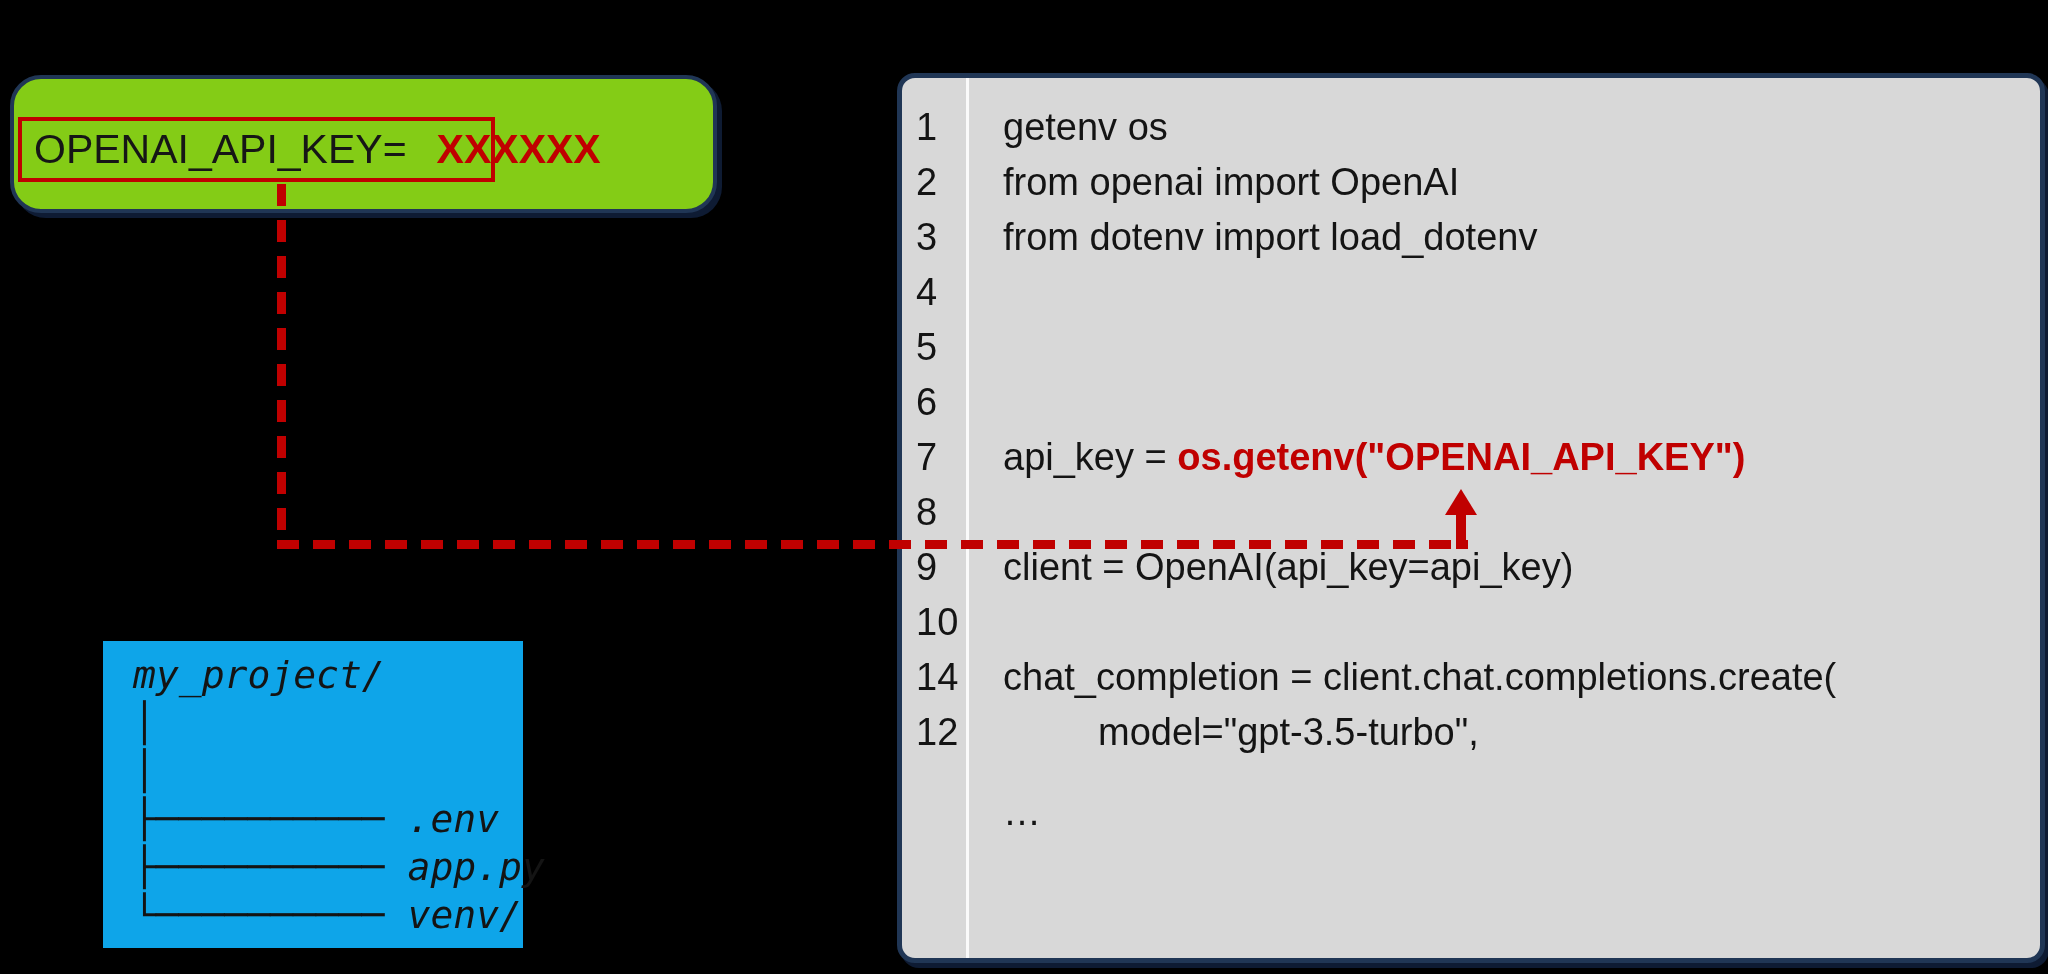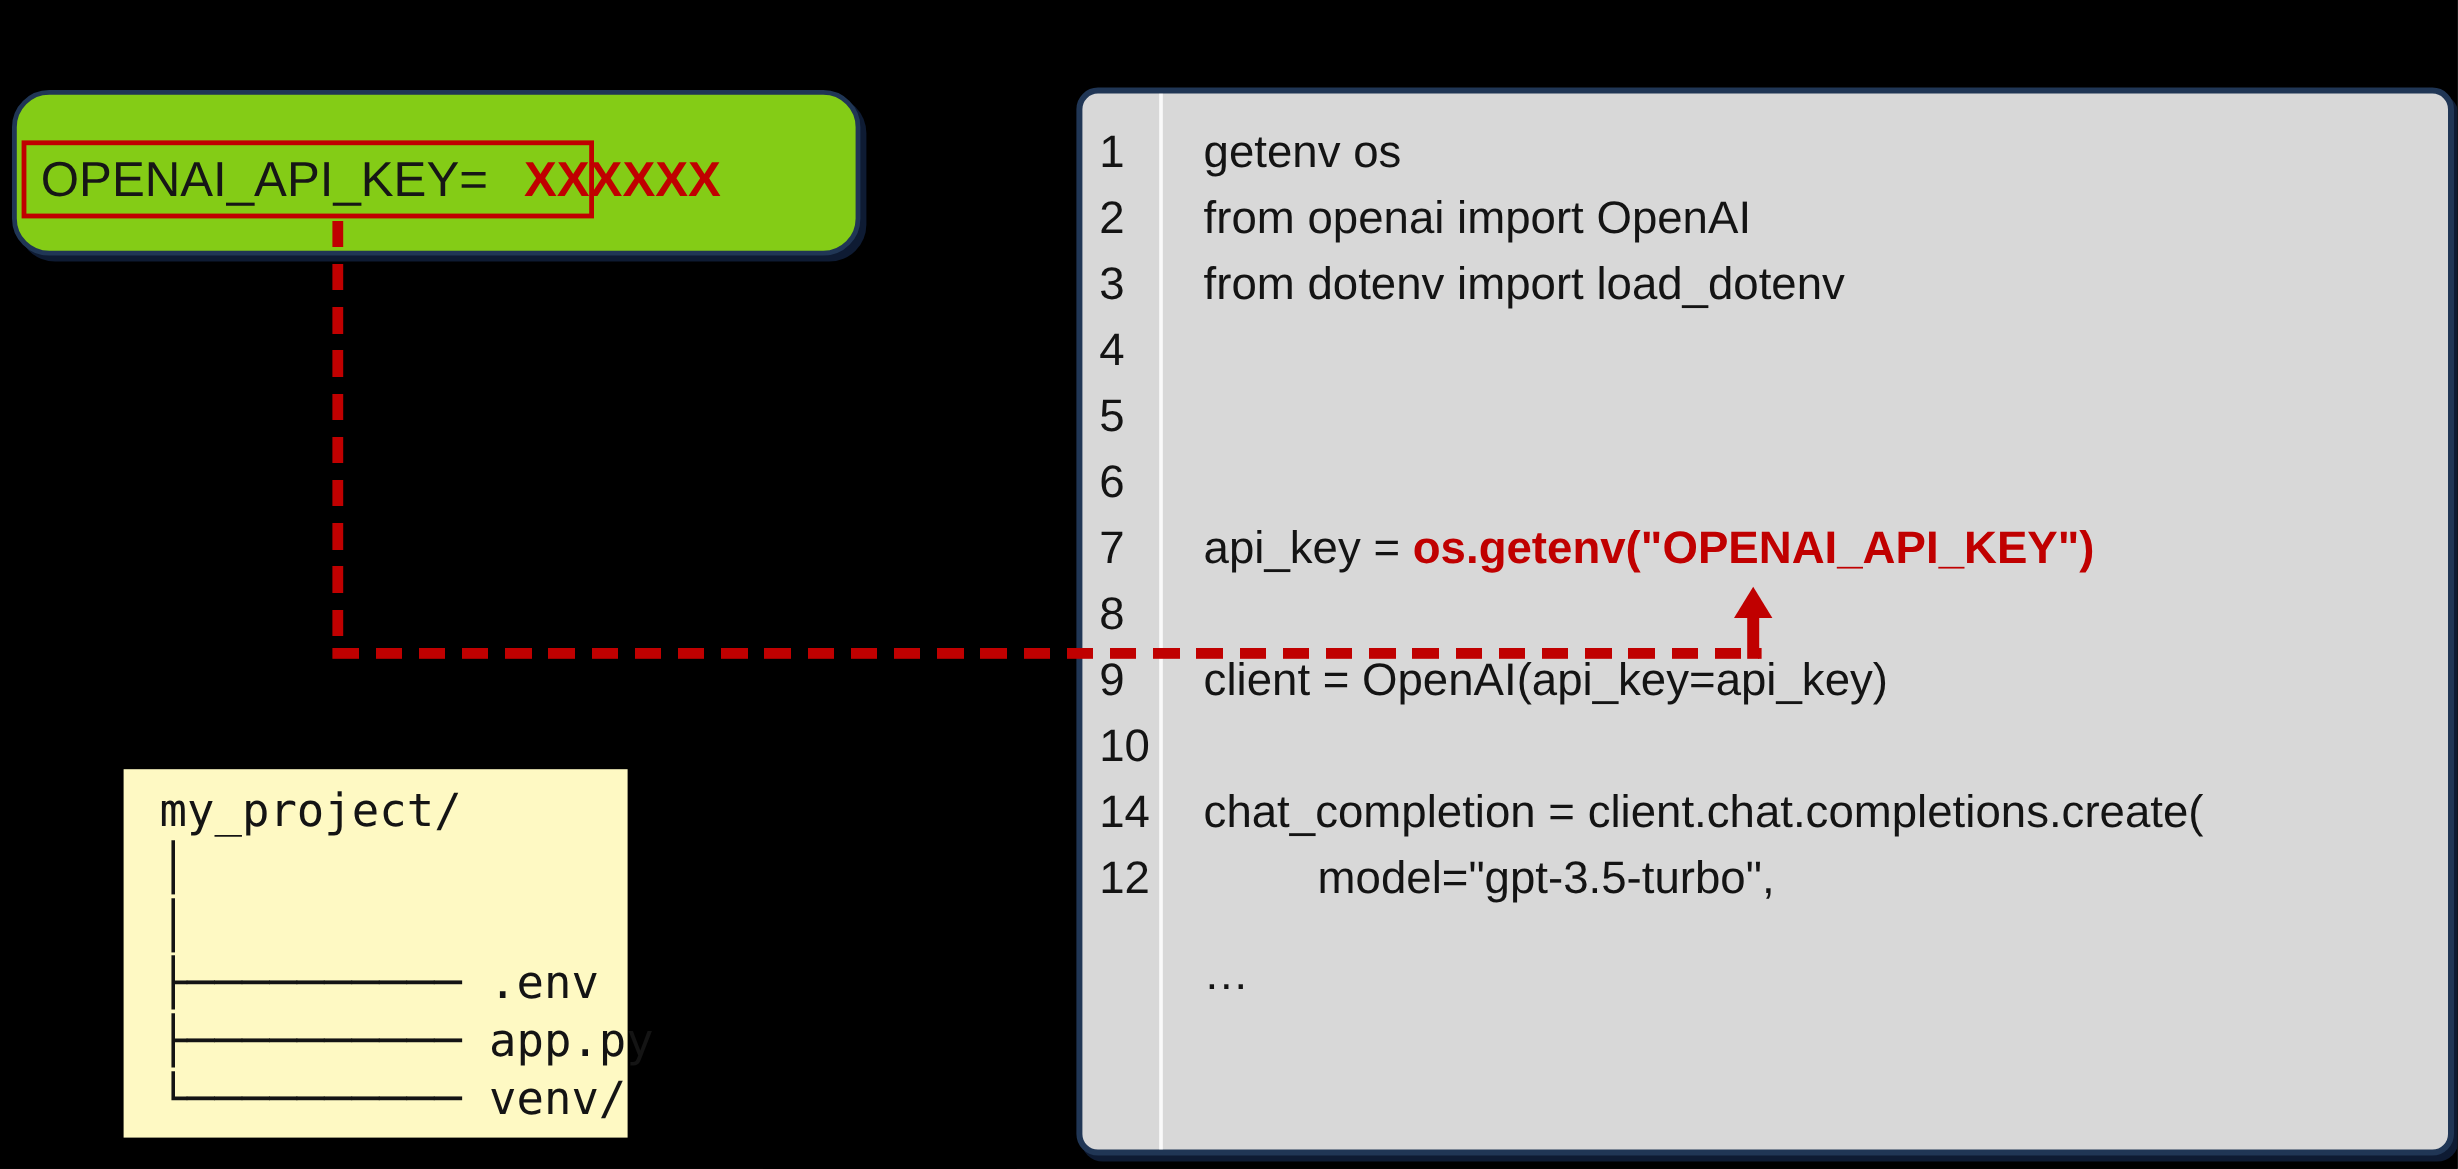--- a/index.html
+++ b/index.html
@@ -27,21 +27,22 @@
     display: flex; align-items: center;
     padding-left: 12px;
     font-size: 41px; color: #161616; white-space: nowrap;
   }
   .env-frame .env-value { color: #c00000; font-weight: bold; margin-left: 30px; }
 
   
   .tree-box {
     position: absolute; left: 103px; top: 641px;
     width: 420px; height: 307px;
-    background: #fef9c3;
+    background: #0ea5e9;
+    font-style: italic;
   }
   .tree-pre {
     margin: 0; padding: 10px 0 0 30px;
     font-family: "DejaVu Sans Mono", monospace;
     font-size: 38px; line-height: 48px; color: #141414;
   }
 
   
   .code-panel {
     position: absolute; left: 897px; top: 73px;

